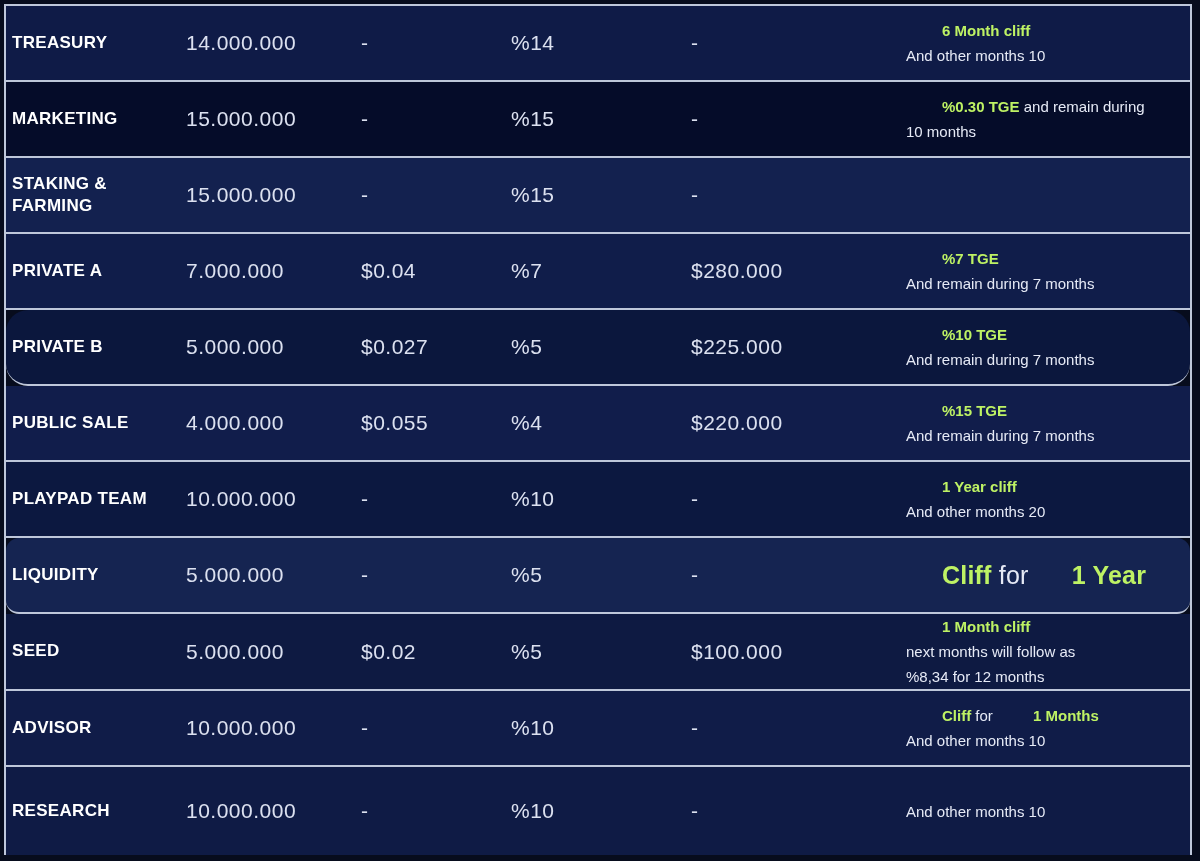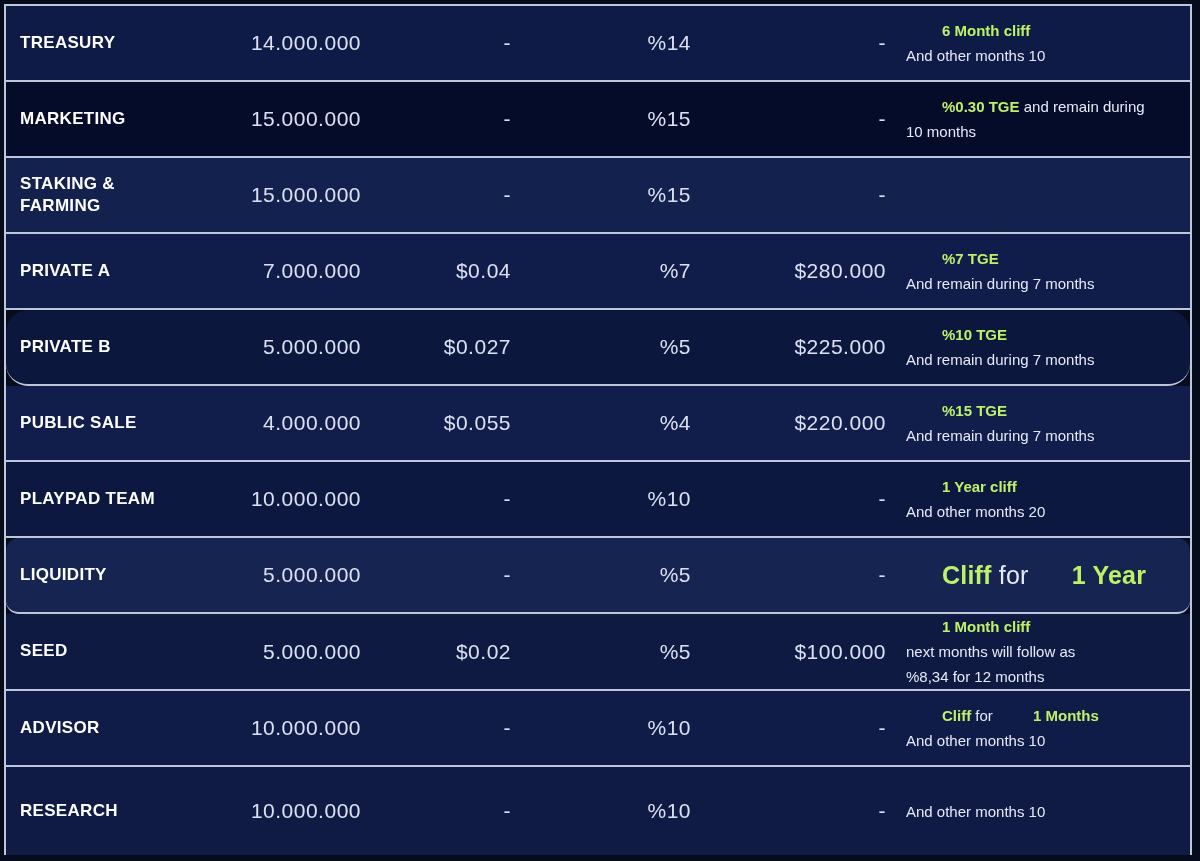--- a/index.html
+++ b/index.html
@@ -23,29 +23,29 @@
     flex: 0 0 76px;
     display: grid;
     grid-template-columns: 180px 175px 150px 180px 195px 1fr;
     align-items: center;
     border-bottom: 2px solid #bec7da;
     box-sizing: border-box;
   }
   .row:last-child { border-bottom: none; flex: 1 1 auto; }
   .cell { box-sizing: border-box; }
   .c-label {
-    padding-left: 14px; padding-right: 6px;
+    padding-left: 6px; padding-right: 6px;
     font-weight: bold;
     font-size: 17px;
     line-height: 1.32;
     color: #ffffff;
     letter-spacing: 0.3px;
   }
   .c-num {
-    text-align: right;
+    text-align: left;
     font-size: 21px;
     color: #dce1f0;
     letter-spacing: 0.5px;
   }
   .c-note {
     padding-left: 20px; padding-right: 12px;
     font-size: 15px;
     line-height: 25px;
     color: #e6eaf6;
   }

